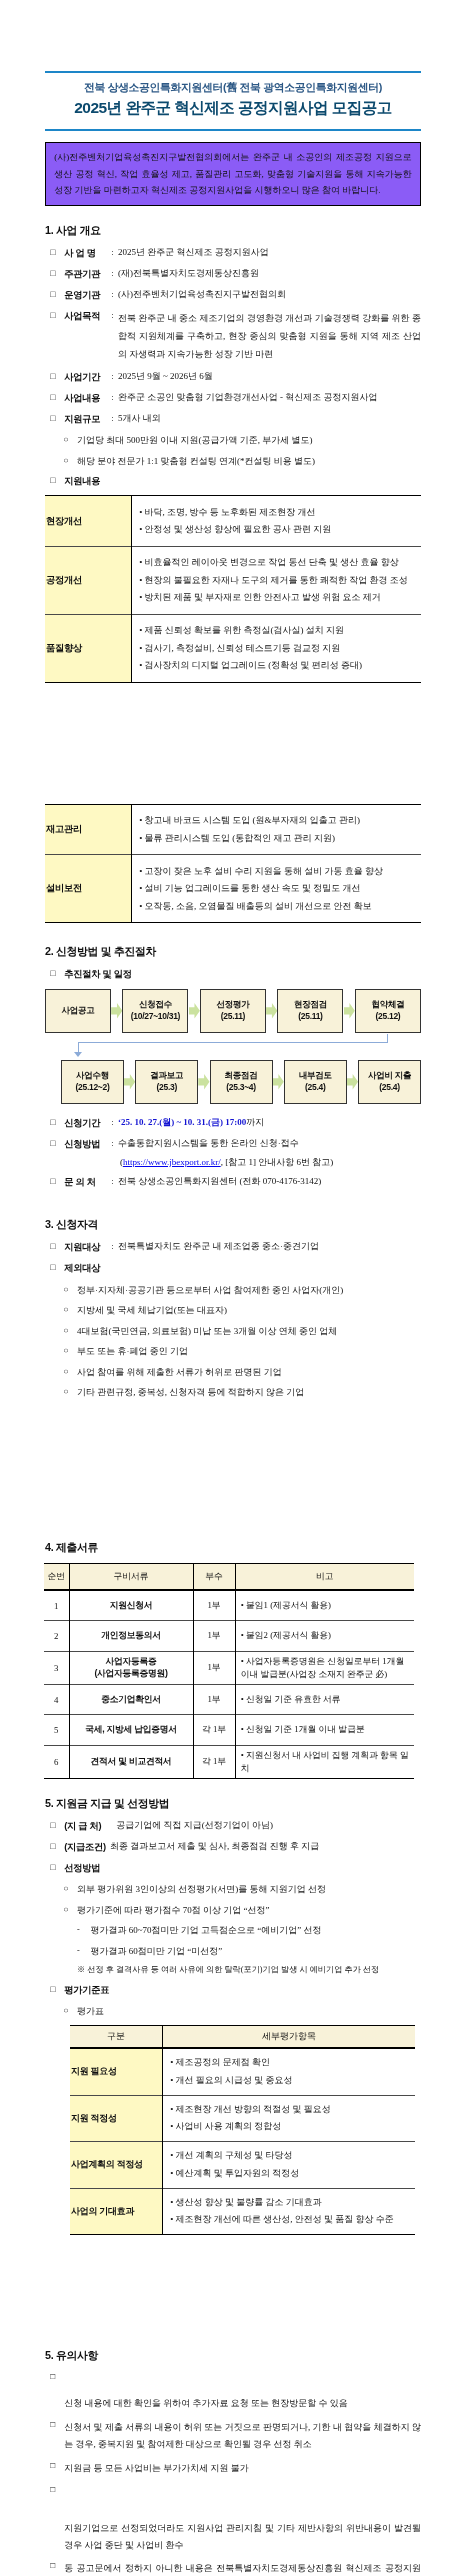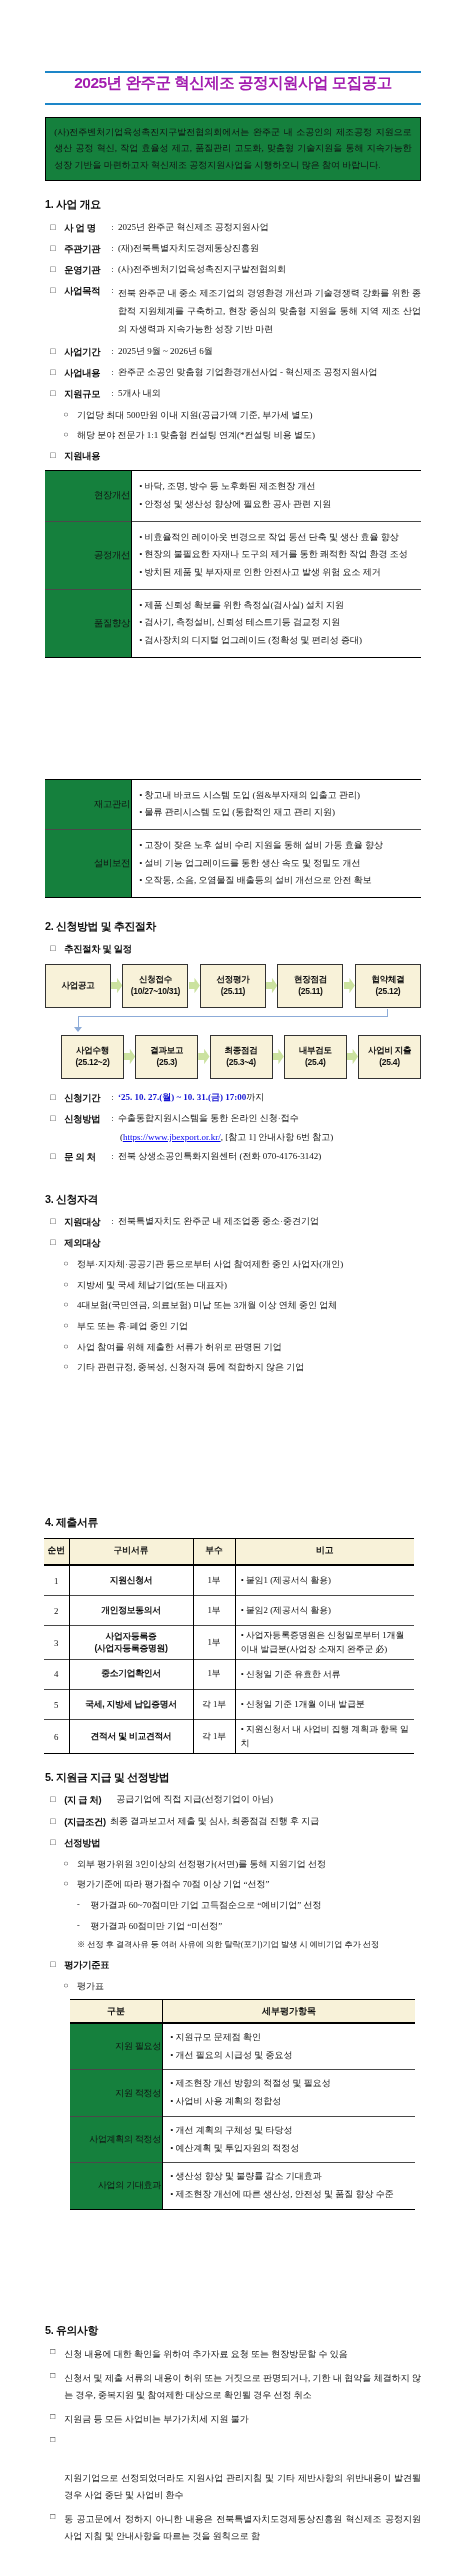--- a/index.html
+++ b/index.html
@@ -6,22 +6,22 @@
   .page{
     width:461px;height:2603px;margin:0 auto;background:#fff;
     padding:71px 40px 0 45px;box-sizing:border-box;overflow:hidden;
     font-family:"Liberation Serif","DejaVu Serif",serif;
     color:#111;font-size:9px;
   }
   .rule{border:0;border-top:2.1px solid #1d86c8;margin:0;}
   .title1{font-family:"Liberation Sans","DejaVu Sans",sans-serif;font-weight:bold;
     color:#2d5986;text-align:center;font-size:10.8px;margin:8.2px 0 3.1px 0;letter-spacing:-0.3px;}
   .title2{font-family:"Liberation Sans","DejaVu Sans",sans-serif;font-weight:bold;
-    color:#a21caf;text-align:center;font-size:15.5px;margin:0 0 9.3px 0;letter-spacing:-0.5px;}
-  .introbox{border:1px solid #000;background:#15803d;padding:6.2px 8.2px;
+    color:#0c4a6e;text-align:center;font-size:15.5px;margin:0 0 9.3px 0;letter-spacing:-0.5px;}
+  .introbox{border:1px solid #000;background:#8b5cf6;padding:6.2px 8.2px;
     line-height:1.85;text-align:justify;font-size:9px;margin-top:11.3px;}
   .h-num{font-family:"Liberation Sans","DejaVu Sans",sans-serif;font-weight:bold;
     font-size:10.8px;margin:0 0 8.2px 0;letter-spacing:-0.3px;}
   .entry{display:flex;align-items:flex-start;margin:0 0 6.7px 5.2px;line-height:1.55;}
   .entry .mk{width:14px;flex:0 0 14px;font-family:"Liberation Sans",sans-serif;font-size:8.8px;}
   .entry .lbl{font-family:"Liberation Sans","DejaVu Sans",sans-serif;font-weight:bold;
     font-size:9.3px;flex:0 0 auto;min-width:43px;letter-spacing:-0.3px;}
   .entry .col{margin:0 4.1px;flex:0 0 auto;}
   .entry .txt{flex:1 1 auto;text-align:justify;}
   .sub{display:flex;align-items:flex-start;margin:0 0 6.2px 18.5px;line-height:1.6;}
@@ -30,26 +30,26 @@
   .sub2{margin-left:32px;}
   .note{margin:0 0 6.2px 32px;font-size:8.2px;line-height:1.5;}
   .blue{color:#1414d2;font-weight:bold;}
   .link{color:#0000ee;text-decoration:underline;}
   .indent-cont{margin:0 0 6.7px 75px;}
   table{border-collapse:collapse;}
   .tbl{border-top:1.3px solid #000;border-bottom:1.3px solid #000;width:376px;margin:3.1px 0 0 0;}
   .tbl td{border-right:0.6px solid #000;vertical-align:middle;margin-left:34px;}
   .tbl td:last-child{border-right:0;}
   .tbl tr + tr td{border-top:0.6px solid #4a4a4a;}
-  .cat{background:#15803d;font-family:"Liberation Sans",sans-serif;font-weight:normal;
-    text-align:right;font-size:9.3px;width:84px;letter-spacing:-0.3px;}
+  .cat{background:#fef9c3;font-family:"Liberation Sans",sans-serif;font-weight:bold;
+    text-align:left;font-size:9.3px;width:84px;letter-spacing:-0.3px;}
   .det{padding:7.2px 7.2px;}
   .tbullet{line-height:1.95;text-align:left;}
   .tbullet::before{content:"• ";}
-  .thead td{background:#f8f2d9;font-family:"Liberation Sans",sans-serif;font-weight:bold;
+  .thead td{background:#f8f2d9;font-family:"Liberation Sans",sans-serif;font-weight:normal;
     text-align:center;font-size:9px;height:19.6px;border-bottom:2.1px double #000 !important;}
   .docs{width:370px;margin-left:-1px;}
   .docs td{text-align:center;height:23px;font-size:8.8px;}
   .docs td.rm{text-align:left;padding:3.1px 5.2px;line-height:1.5;}
   .docs td.rm::before{content:"• ";}
   .docs .dname{font-family:Liberation Sans, sans-serif;font-weight:bold;letter-spacing:-0.3px;}
   .crit{width:345px;margin-left:25px;}
   .crit .cat{width:90px;font-size:9px;}
   .crit .det{padding:5.2px 7.2px;}
   .flow{display:flex;justify-content:space-between;align-items:center;margin:7.2px 0 0 0;}
@@ -72,20 +72,21 @@
     font-size:14.4px;text-align:center;margin-top:31px;letter-spacing:-0.5px;}
   .gap230{height:118px;} .gap275{height:135px;} .gap225{height:114px;}
   .sp40{height:17.5px;} .sp45{height:21.6px;}
 </style>
 </head>
 <body>
 
 <div class="page">
 
   <hr class="rule">
+  <div class="title1">전북 상생소공인특화지원센터(舊 전북 광역소공인특화지원센터)</div>
   <div class="title2">2025년 완주군 혁신제조 공정지원사업 모집공고</div>
   <hr class="rule">
 
   <div class="introbox">(사)전주벤처기업육성촉진지구발전협의회에서는 완주군 내 소공인의 제조공정 지원으로 생산 공정 혁신, 작업 효율성 제고, 품질관리 고도화, 맞춤형 기술지원을 통해 지속가능한 성장 기반을 마련하고자 혁신제조 공정지원사업을 시행하오니 많은 참여 바랍니다.</div>
 
   <div class="sp40"></div>
   <div class="h-num">1. 사업 개요</div>
 
   <div class="entry">
     <span class="mk">□</span>
@@ -432,21 +433,21 @@
         <col>
       </colgroup>
     <tbody>
         <tr class="thead">
       <td>구분</td>
       <td>세부평가항목</td>
     </tr>
     <tr>
       <td class="cat">지원 필요성</td>
       <td class="det">
-        <div class="tbullet">지원규모 문제점 확인</div>
+        <div class="tbullet">제조공정의 문제점 확인</div>
         <div class="tbullet">개선 필요의 시급성 및 중요성</div>
       </td>
     </tr>
     <tr>
       <td class="cat">지원 적정성</td>
       <td class="det">
         <div class="tbullet">제조현장 개선 방향의 적절성 및 필요성</div>
         <div class="tbullet">사업비 사용 계획의 정합성</div>
       </td>
     </tr>
@@ -466,21 +467,21 @@
     </tr>
   </tbody>
     </table>
 
   <div class="gap225"></div>
 
   <div class="h-num">5. 유의사항</div>
 
   <div class="entry vnote">
     <span class="mk">□</span>
-    <span class="txt" style="line-height:1.9;">신청 내용에 대한 확인을 위하여 추가자료 요청 또는 현장방문할 수 있음</span>
+    <span class="txt" style="line-height:1.9;margin-top:24px;">신청 내용에 대한 확인을 위하여 추가자료 요청 또는 현장방문할 수 있음</span>
   </div>
   <div class="entry vnote">
     <span class="mk">□</span>
     <span class="txt" style="line-height:1.9;">신청서 및 제출 서류의 내용이 허위 또는 거짓으로 판명되거나, 기한 내 협약을 체결하지 않는 경우, 중복지원 및 참여제한 대상으로 확인될 경우 선정 취소</span>
   </div>
   <div class="entry vnote">
     <span class="mk">□</span>
     <span class="txt" style="line-height:1.9;">지원금 등 모든 사업비는 부가가치세 지원 불가</span>
   </div>
   <div class="entry vnote">

